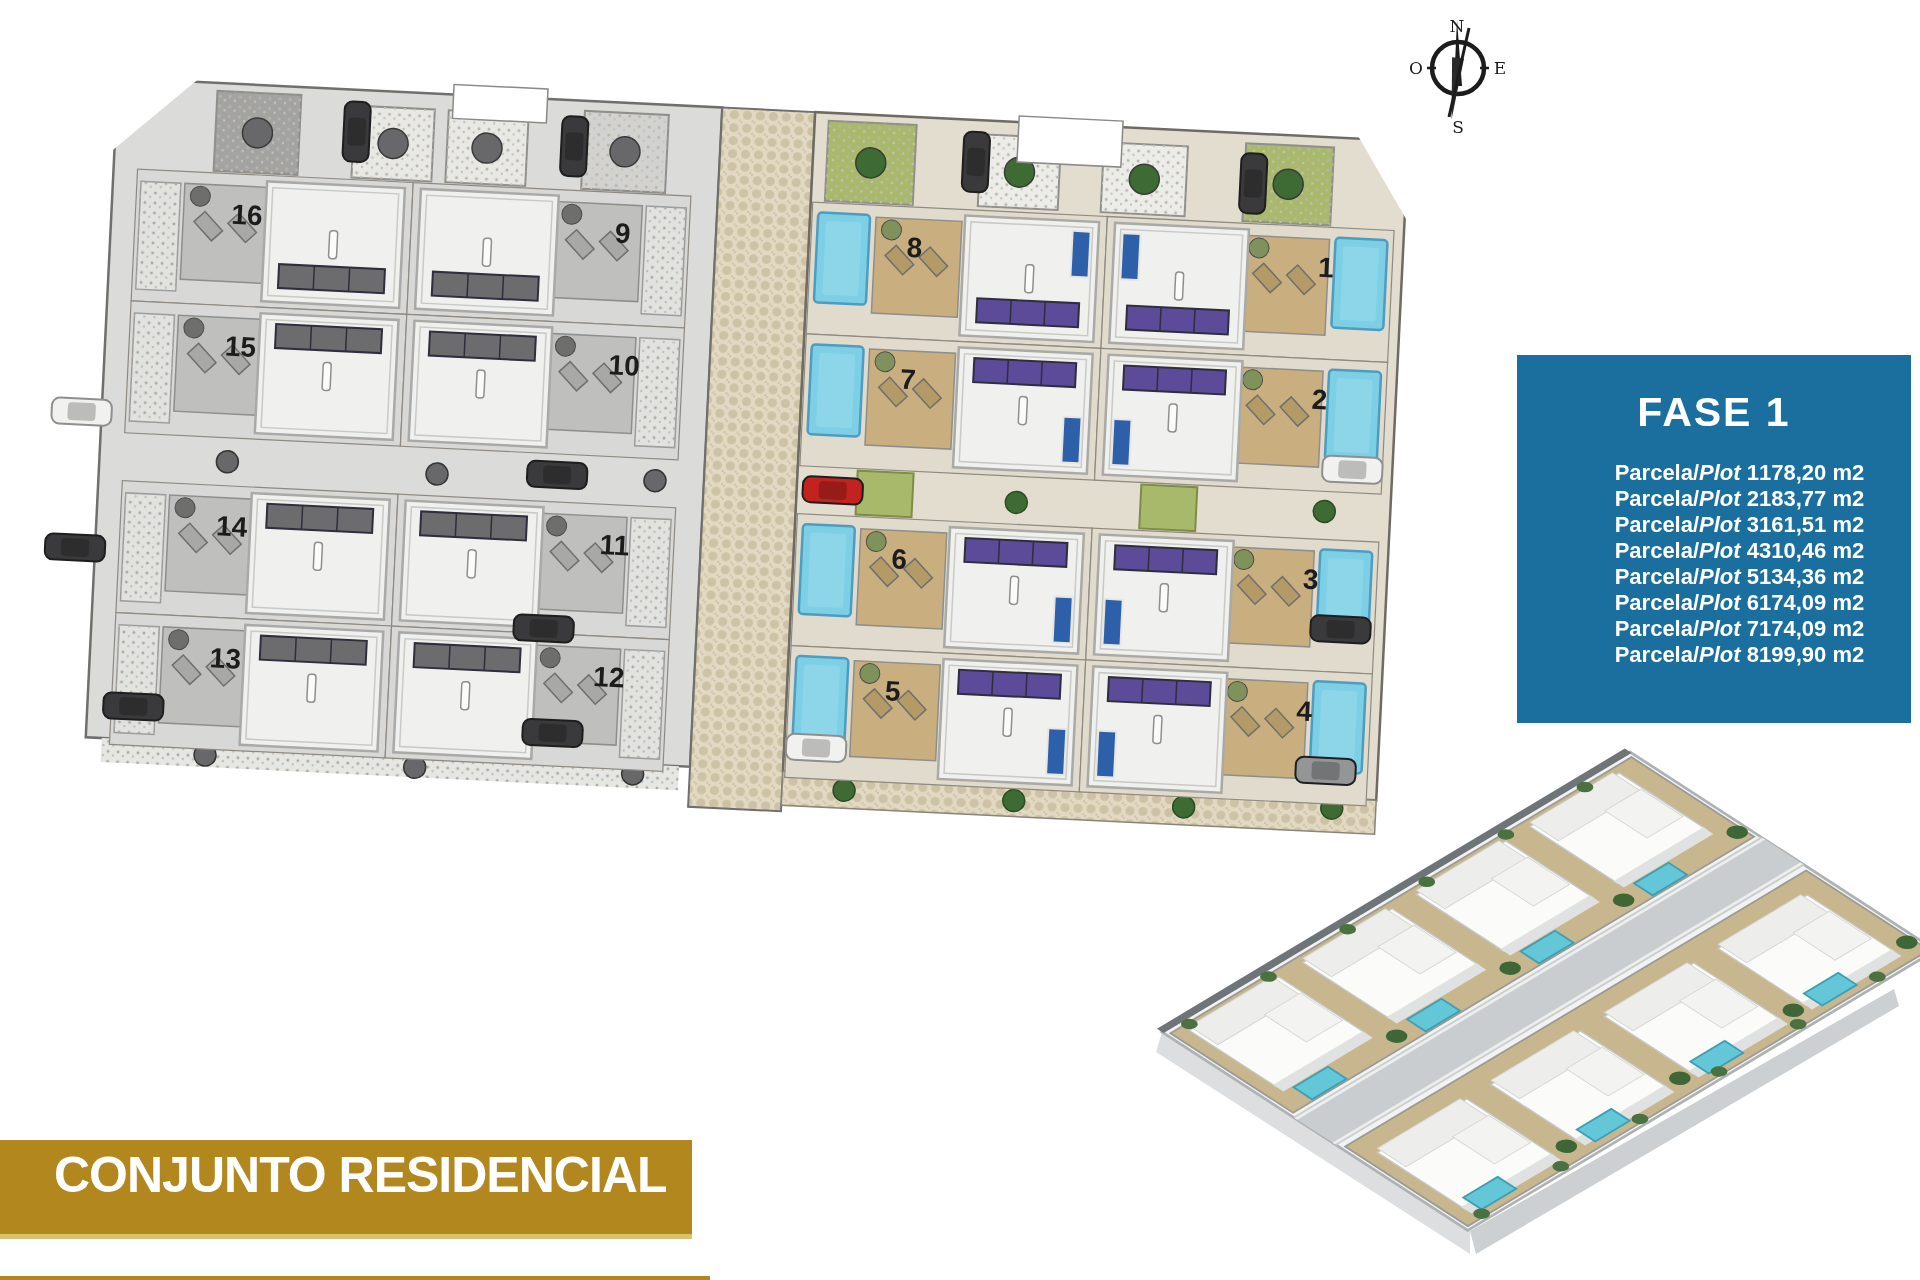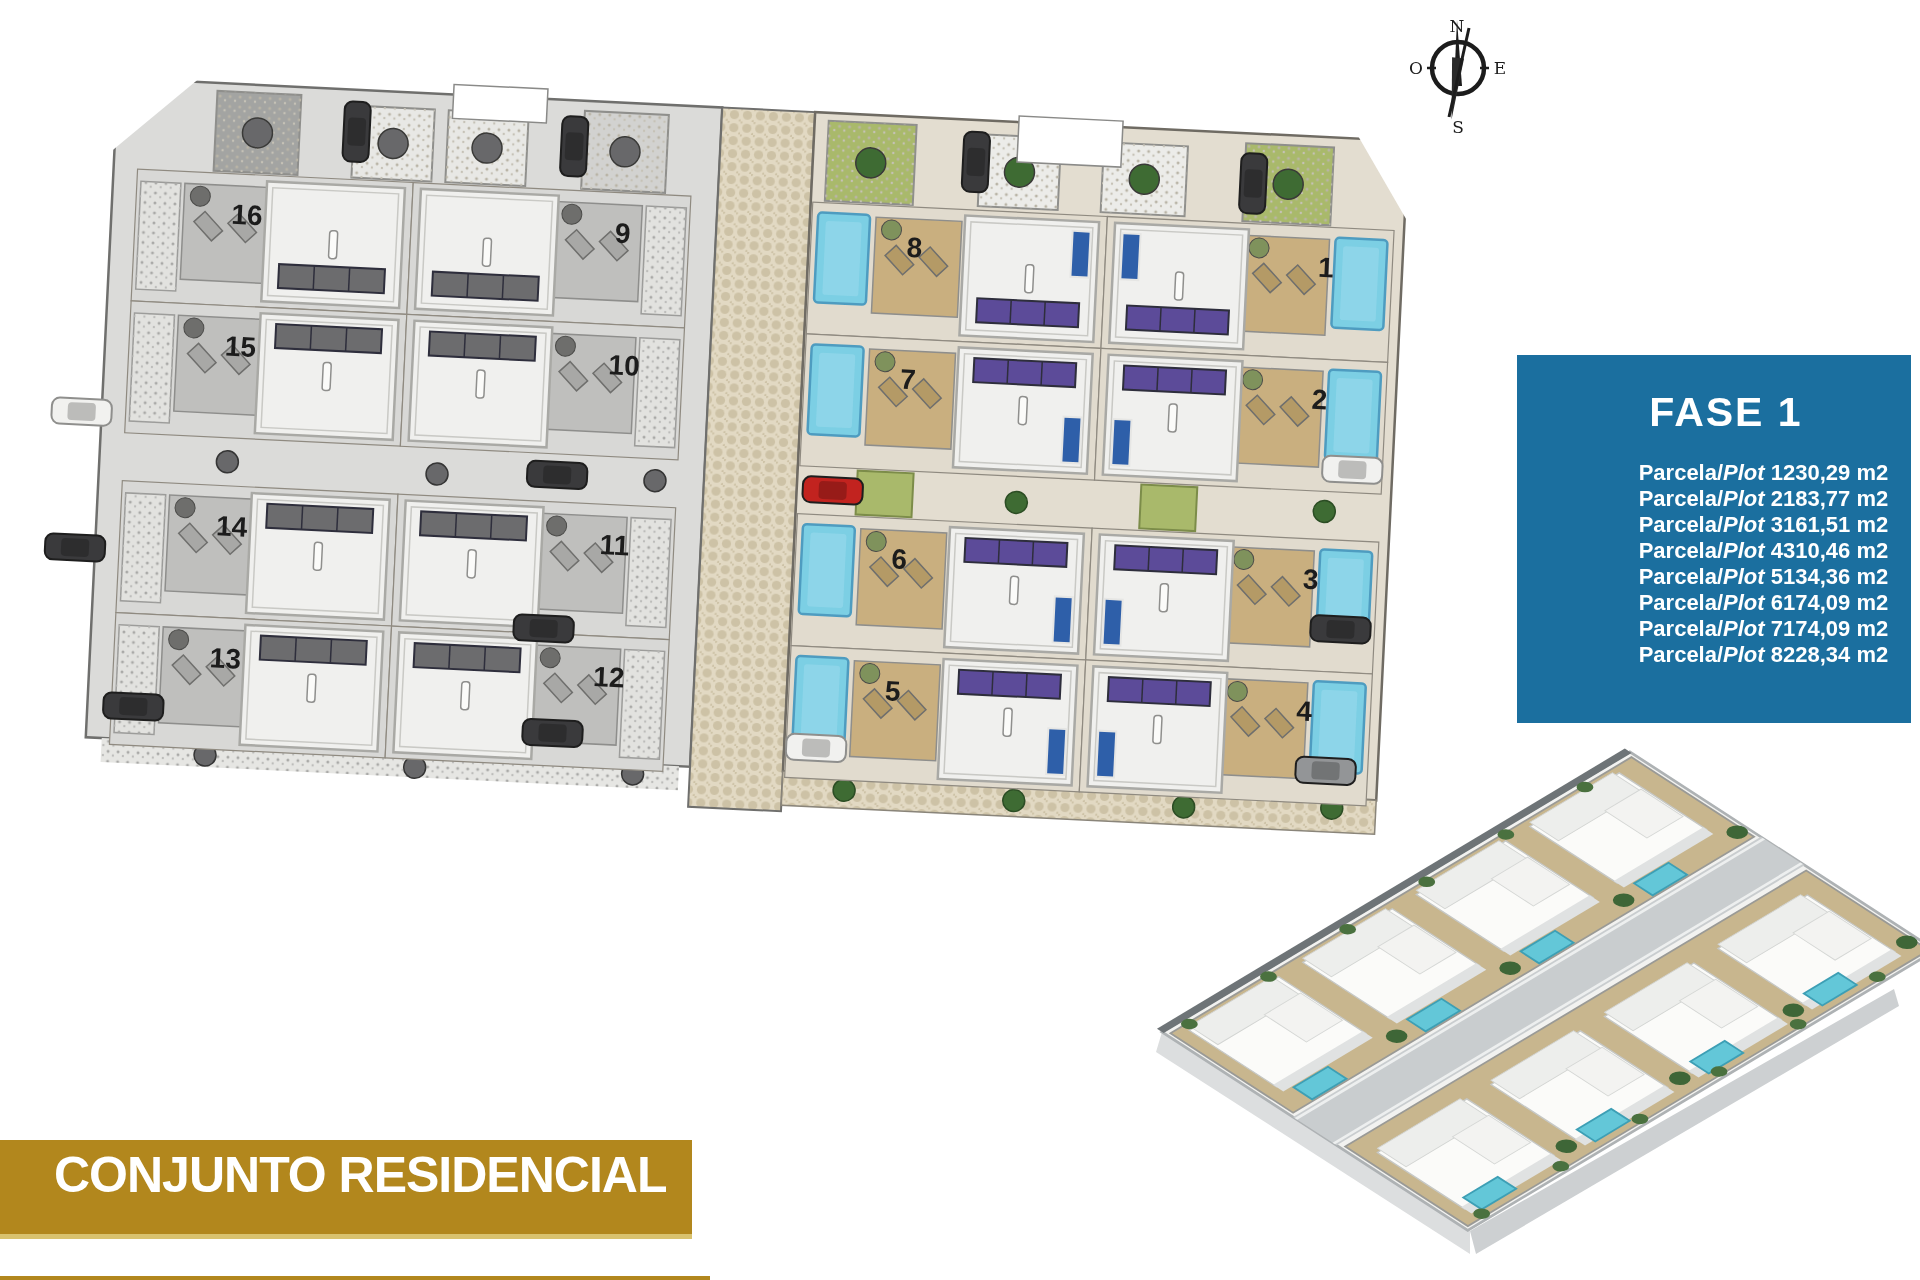--- a/index.html
+++ b/index.html
@@ -1,21 +1,21 @@
 <!DOCTYPE html>
 <html style="--fase-blue: #1B6F9F; --gold: #B2871D; --gold-light: #D9C26E;"><head>
 <meta charset="utf-8">
 <style>
   html,body{margin:0;padding:0;background:#ffffff;}
   .page{position:relative;width:1920px;height:1280px;background:#ffffff;overflow:hidden;
         font-family:"Liberation Sans",sans-serif;}
   .page svg.scene{position:absolute;left:0;top:0;}
   
   .fase{position:absolute;left:1517px;top:355px;width:394px;height:368px;
-        background:var(--fase-blue,#1B6F9F);box-sizing:border-box;padding-left:24px;}
+        background:var(--fase-blue,#1B6F9F);box-sizing:border-box;}
   .fase-title{margin-top:34px;text-align:center;font-size:41px;font-weight:bold;
         color:#ffffff;letter-spacing:2px;}
   .fase-rows{margin:24px 0 0 34px;}
   .frow{height:26px;line-height:26px;font-size:22px;font-weight:bold;color:#ffffff;white-space:nowrap;}
   .flab{display:inline-block;width:208px;text-align:right;}
   .it{font-style:italic;}
   
   .banner{position:absolute;left:0;top:1140px;width:692px;height:99px;
         background:var(--gold,#B2871D);border-bottom:5px solid var(--gold-light,#D9C26E);
         color:#ffffff;font-weight:bold;font-size:50px;line-height:58px;
@@ -446,28 +446,28 @@
       <text x="-1" y="-36" font-size="17" fill="#1C1C1C" text-anchor="middle">N</text>
       <text x="0" y="52" font-size="17" fill="#1C1C1C" text-anchor="middle" dominant-baseline="hanging">S</text>
       <text x="-42" y="6" font-size="17" fill="#1C1C1C" text-anchor="middle">O</text>
       <text x="42" y="6" font-size="17" fill="#1C1C1C" text-anchor="middle">E</text>
     </g>
   </svg>
 
   <div class="fase">
     <div class="fase-title">FASE 1</div>
     <div class="fase-rows" id="fase-rows">
-        <div class="frow"><span class="flab"><span>Parcela/</span><span class="it">Plot</span><span> 1</span></span><span>230,29 m2</span></div>
+        <div class="frow"><span class="flab"><span>Parcela/</span><span class="it">Plot</span><span> 1</span></span><span>178,20 m2</span></div>
         <div class="frow"><span class="flab"><span>Parcela/</span><span class="it">Plot</span><span> 2</span></span><span>183,77 m2</span></div>
         <div class="frow"><span class="flab"><span>Parcela/</span><span class="it">Plot</span><span> 3</span></span><span>161,51 m2</span></div>
         <div class="frow"><span class="flab"><span>Parcela/</span><span class="it">Plot</span><span> 4</span></span><span>310,46 m2</span></div>
         <div class="frow"><span class="flab"><span>Parcela/</span><span class="it">Plot</span><span> 5</span></span><span>134,36 m2</span></div>
         <div class="frow"><span class="flab"><span>Parcela/</span><span class="it">Plot</span><span> 6</span></span><span>174,09 m2</span></div>
         <div class="frow"><span class="flab"><span>Parcela/</span><span class="it">Plot</span><span> 7</span></span><span>174,09 m2</span></div>
-        <div class="frow"><span class="flab"><span>Parcela/</span><span class="it">Plot</span><span> 8</span></span><span>228,34 m2</span></div>
+        <div class="frow"><span class="flab"><span>Parcela/</span><span class="it">Plot</span><span> 8</span></span><span>199,90 m2</span></div>
       </div>
   </div>
 
   <div class="banner">
     <div>CONJUNTO RESIDENCIAL</div>
   </div>
   <div class="banner-strip"></div>
 
 </div>
 

